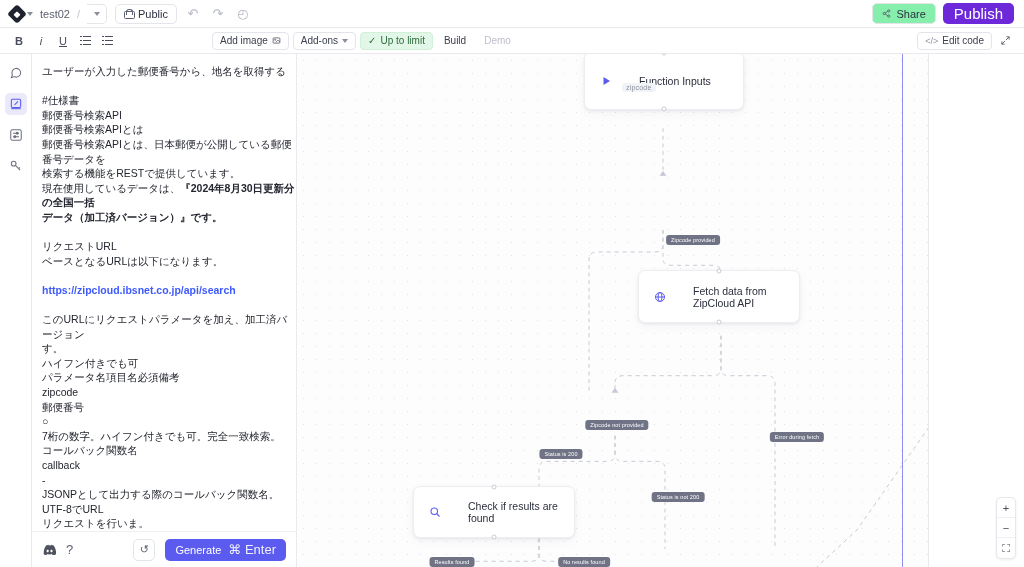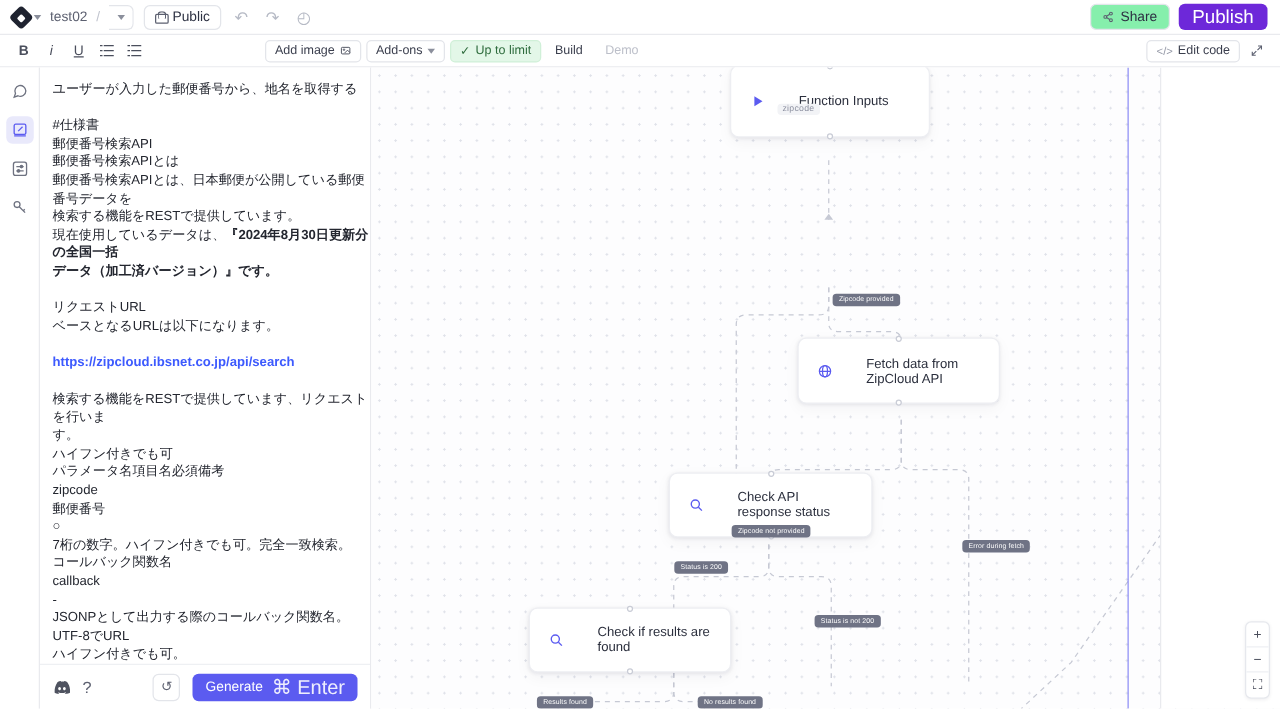--- a/index.html
+++ b/index.html
@@ -118,21 +118,21 @@
   }
   .foot-ico { color:#5c6070; font-size:13px; display:flex; align-items:center; }
   .btn-undo {
     width:22px;height:22px;border:1px solid #e3e5ea;border-radius:5px;
     display:flex;align-items:center;justify-content:center;color:#5c6070;font-size:11px;
   }
   .btn-generate {
     display:flex;align-items:center;gap:7px;height:22px;padding:0 10px;border-radius:5px;
     background:#5b5bf0;color:#fff;font-size:11px;
   }
-  .kbd { font-size:16px; opacity:.9; }
+  .kbd { font-size:13px; opacity:.9; }
 
   
   .canvas {
     flex:1; position:relative; overflow:hidden;
     background-color:#fdfdfe;
     background-image: radial-gradient(#e0e2e9 0.9px, transparent 0.9px);
     background-size: 13px 13px;
   }
   .vline { position:absolute; top:0; bottom:0; width:1px; background:#6a6af2; opacity:.75; }
 
@@ -320,33 +320,33 @@
           <p>郵便番号検索APIとは、日本郵便が公開している郵便番号データを</p>
           <p>検索する機能をRESTで提供しています。</p>
           <p><span>現在使用しているデータは、</span><span style="font-weight: bold;">『2024年8月30日更新分の全国一括</span></p>
           <p class="bold">データ（加工済バージョン）』です。</p>
           <p class="blank"></p>
           <p>リクエストURL</p>
           <p>ベースとなるURLは以下になります。</p>
           <p class="blank"></p>
           <p><a href="#" class="bold">https://zipcloud.ibsnet.co.jp/api/search</a></p>
           <p class="blank"></p>
-          <p>検索する機能をRESTで提供しています、リクエストを行いま</p>
+          <p>このURLにリクエストパラメータを加え、加工済バージョン</p>
           <p>す。</p>
           <p>ハイフン付きでも可</p>
           <p>パラメータ名項目名必須備考</p>
           <p>zipcode</p>
           <p>郵便番号</p>
           <p>○</p>
           <p>7桁の数字。ハイフン付きでも可。完全一致検索。</p>
           <p>コールバック関数名</p>
           <p>callback</p>
           <p>-</p>
           <p>JSONPとして出力する際のコールバック関数名。UTF-8でURL</p>
-          <p>ハイフン付きでも可。</p>
+          <p>リクエストを行いま。</p>
           <p>limit</p>
           <p>最大件数</p>
           <p>-</p>
         </div>
       <div class="doc-foot">
         <span class="foot-ico">
           <svg width="14" height="11" viewBox="0 0 24 18" fill="#4f5360">
             <path d="M20 2.2A17 17 0 0 0 15.7 1l-.3.6a14 14 0 0 1 3.7 1.5 13 13 0 0 0-11-.1A14 14 0 0 1 11.8 1.6L11.5 1A17 17 0 0 0 7 2.2C3.4 7.4 2.6 12.3 3 17a17 17 0 0 0 5.2 2.2l1-1.7a11 11 0 0 1-1.8-.9l.4-.3a12 12 0 0 0 10.4 0l.4.3c-.6.4-1.2.7-1.8.9l1 1.7A17 17 0 0 0 24 17c.5-5.6-.8-10.4-4-14.8zM9.7 13.5c-1 0-1.9-1-1.9-2.1s.8-2.1 1.9-2.1 1.9 1 1.9 2.1-.9 2.1-1.9 2.1zm6.6 0c-1 0-1.9-1-1.9-2.1s.8-2.1 1.9-2.1 1.9 1 1.9 2.1-.9 2.1-1.9 2.1z"></path>
           </svg>
         </span>
@@ -409,32 +409,21 @@
             <svg width="12" height="12" viewBox="0 0 24 24" fill="none" stroke="#5b5bf0" stroke-width="2">
               <circle cx="12" cy="12" r="9"></circle>
               <ellipse cx="12" cy="12" rx="4" ry="9"></ellipse>
               <line x1="3" y1="12" x2="21" y2="12"></line>
             </svg>
           </span>
           <span class="node-title">Fetch data from ZipCloud API</span>
           <span class="port" style="left: 50%; top: 0px;"></span>
           <span class="port" style="left: 50%; top: 100%;"></span>
         </div>
-        <div class="node" style="left: 238px; top: 324px; width: 163px; height: 52px;">
-          <span class="n-ico">
-            <svg width="12" height="12" viewBox="0 0 24 24" fill="none" stroke="#5b5bf0" stroke-width="2.2">
-              <circle cx="10.5" cy="10.5" r="6.5"></circle>
-              <line x1="15.5" y1="15.5" x2="21" y2="21"></line>
-            </svg>
-          </span>
-          <span class="node-title">Check API response status</span>
-          <span class="port" style="left: 50%; top: 0px;"></span>
-          <span class="port" style="left: 50%; top: 100%;"></span>
-        </div>
-        <div class="node" style="left: 126px; top: 432px; width: 162px; height: 52px;">
+        <div class="node" style="left: 116px; top: 432px; width: 162px; height: 52px;">
           <span class="n-ico">
             <svg width="12" height="12" viewBox="0 0 24 24" fill="none" stroke="#5b5bf0" stroke-width="2.2">
               <circle cx="10.5" cy="10.5" r="6.5"></circle>
               <line x1="15.5" y1="15.5" x2="21" y2="21"></line>
             </svg>
           </span>
           <span class="node-title">Check if results are found</span>
           <span class="port" style="left: 50%; top: 0px;"></span>
           <span class="port" style="left: 50%; top: 100%;"></span>
         </div>

